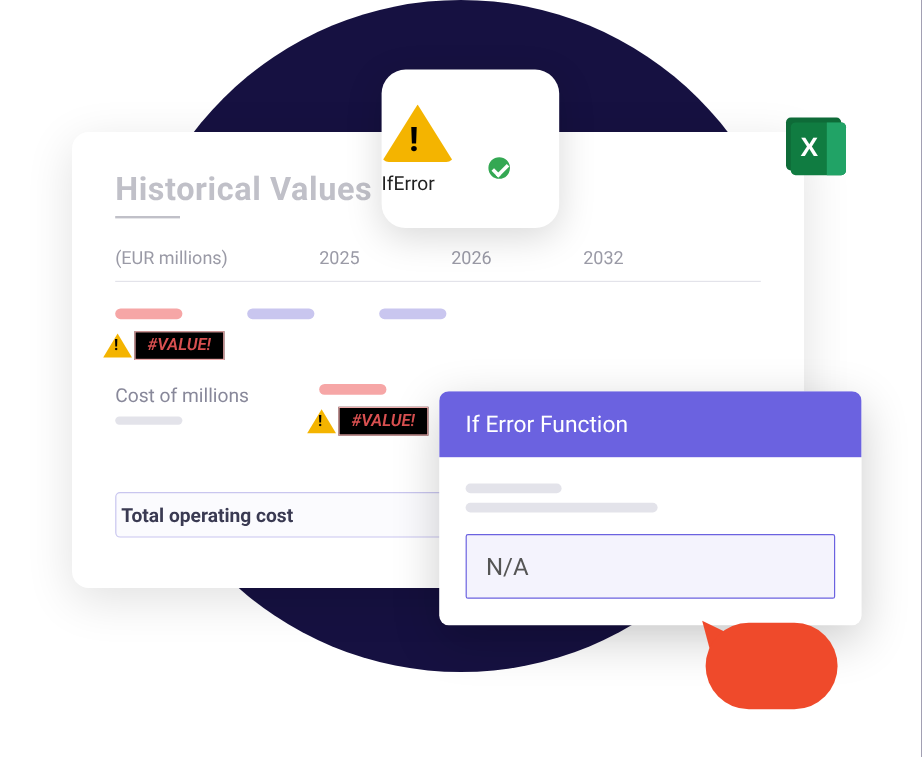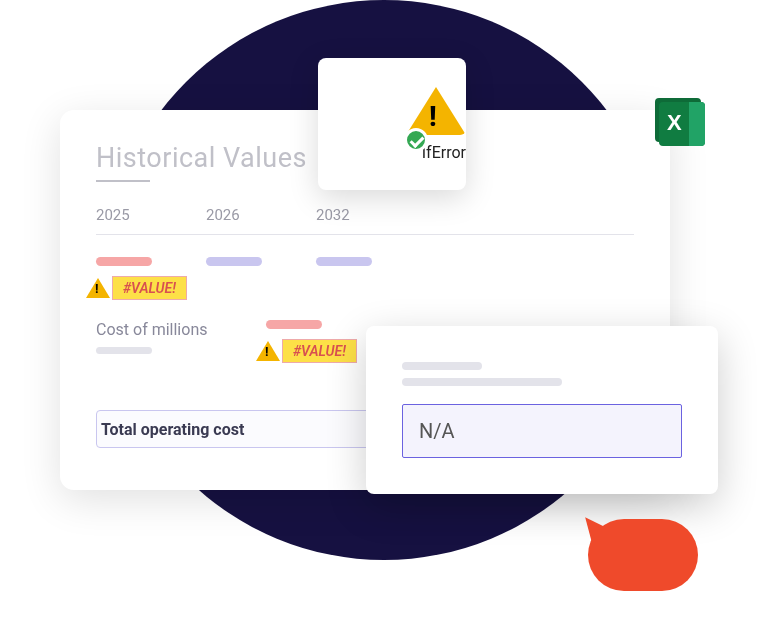--- a/index.html
+++ b/index.html
@@ -26,21 +26,21 @@
     top: 110px;
     width: 610px;
     height: 380px;
     background: #fff;
     border-radius: 14px;
     box-shadow: 0 10px 40px rgba(0,0,0,0.12);
     padding: 32px 36px;
   }
   .hv-title {
     font-size: 27px;
-    font-weight: 400;
+    font-weight: 700;
     color: #c0c0c8;
     letter-spacing: 0.5px;
   }
   .hv-underline {
     width: 54px;
     height: 2px;
     background: #c0c0c8;
     margin-top: 6px;
     margin-bottom: 24px;
   }
@@ -100,21 +100,21 @@
   .warn-tri::after {
     content: '!';
     position: absolute;
     left: -3px;
     top: 3px;
     color: #000;
     font-weight: 700;
     font-size: 13px;
   }
   .err-box {
-    background: #fde047;
+    background: #000000;
     border: 1px solid #eaa;
     color: #d85050;
     font-style: italic;
     font-size: 14px;
     padding: 3px 10px;
     font-weight: 600;
   }
   .total-row {
     position: absolute;
     left: 36px;
@@ -134,25 +134,25 @@
   .total-row .pill-purp { margin-left: auto; width: 48px; }
 
   
   .iferror-card {
     position: absolute;
     left: 318px;
     top: 58px;
     width: 148px;
     height: 132px;
     background: #fff;
-    border-radius: 8px;
+    border-radius: 20px;
     box-shadow: 0 8px 30px rgba(0,0,0,0.15);
     display: flex;
     flex-direction: column;
-    align-items: flex-end;
+    align-items: flex-start;
     justify-content: center;
     gap: 8px;
   }
   .big-tri {
     width: 0; height: 0;
     border-left: 30px solid transparent;
     border-right: 30px solid transparent;
     border-bottom: 48px solid #f4b400;
     border-radius: 6px;
     position: relative;
@@ -239,21 +239,21 @@
     box-shadow: 0 12px 40px rgba(0,0,0,0.2);
     overflow: hidden;
   }
   .fn-header {
     background: #6b62e0;
     color: #fff;
     font-size: 19px;
     padding: 16px 22px;
   }
   .fn-body {
-    padding: 36px;
+    padding: 22px;
   }
   .fn-ph1 { width: 80px; height: 8px; background:#e3e3ea; border-radius:4px; margin-bottom:8px; }
   .fn-ph2 { width: 160px; height: 8px; background:#e3e3ea; border-radius:4px; margin-bottom:18px; }
   .fn-input {
     border: 1.5px solid #6b62e0;
     border-radius: 2px;
     background: #f4f3fd;
     padding: 14px 16px;
     font-size: 20px;
     color: #555;
@@ -283,20 +283,21 @@
 </head>
 <body>
 
 <div class="bg-circle"></div>
 
 <div class="main-card">
   <div class="hv-title">Historical Values</div>
   <div class="hv-underline"></div>
 
   <div class="hdr-row">
+    <div class="col-label">(EUR millions)</div>
     <div class="col-y">2025</div>
     <div class="col-y">2026</div>
     <div class="col-y">2032</div>
   </div>
 
   <div class="data-row">
     <div class="cell">
       <div class="pill-red"></div>
       <div class="err-badge">
         <div class="warn-tri"></div>
@@ -339,20 +340,21 @@
   </div>
   <div class="check-badge"></div>
   <div class="iferror-label">IfError</div>
 </div>
 
 <div class="excel-badge">
   <div class="excel-icon"></div>
 </div>
 
 <div class="fn-popup">
+  <div class="fn-header">If Error Function</div>
   <div class="fn-body">
     <div class="fn-ph1"></div>
     <div class="fn-ph2"></div>
     <div class="fn-input">N/A</div>
   </div>
 </div>
 
 <div class="blob-tri"></div>
 <div class="blob-orange"></div>
 

